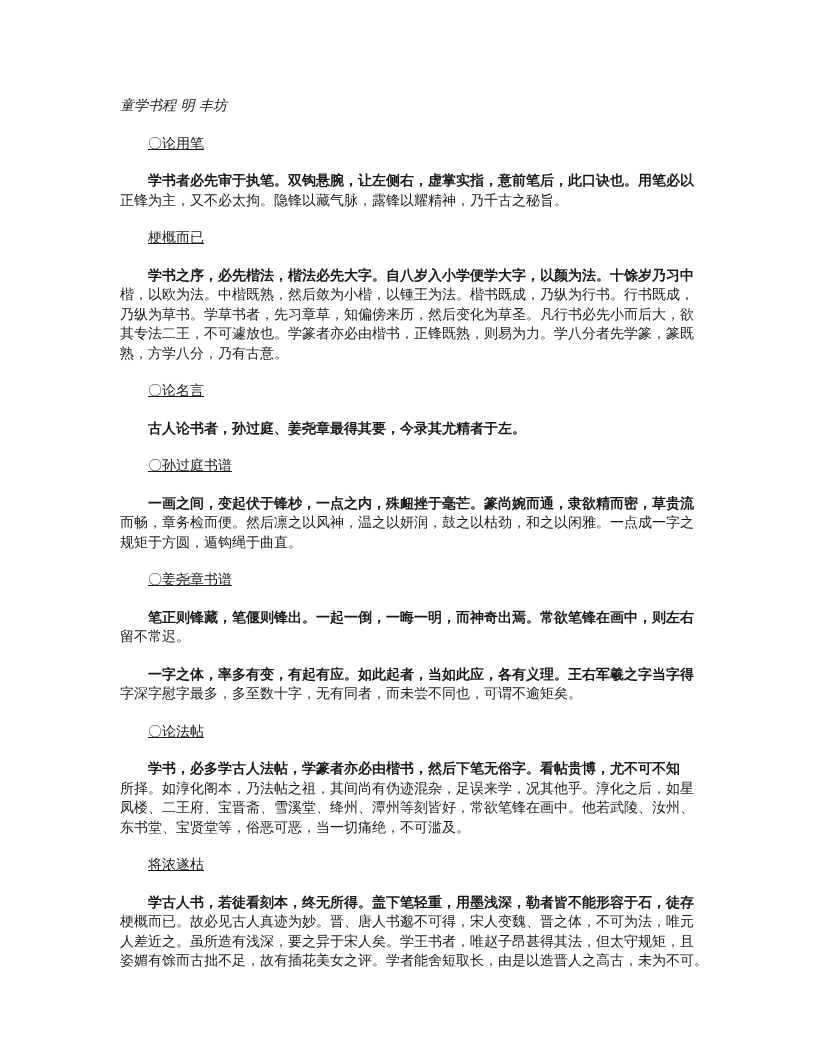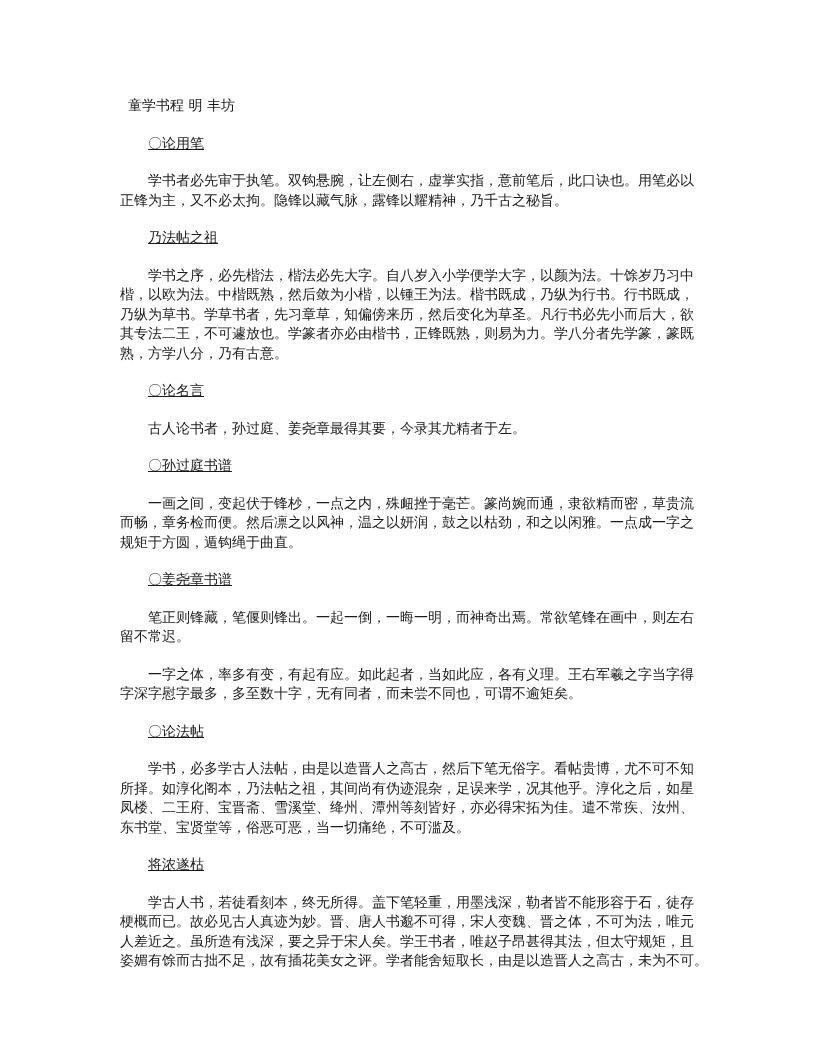--- a/index.html
+++ b/index.html
@@ -17,58 +17,60 @@
     }
     .page {
       position: absolute;
       left: 120px;
       top: 96px;
       width: 590px;
       font-size: 14px;
       line-height: 19.5px;
     }
     .title {
-      margin: 0 0 18px 8px;
+      margin: 0 0 18px 0;
       white-space: nowrap;
+      font-style: italic;
     }
     .heading {
       margin: 16px 0 18px 0;
       padding-left: 28px;
       white-space: nowrap;
       text-decoration: underline;
     }
     .para {
       margin: 0 0 18px 0;
     }
     .line {
       display: block;
       white-space: nowrap;
     }
     .line.first {
       padding-left: 28px;
+      font-weight: bold;
     }
     .para.quote .line.first {
       padding-left: 28px;
     }
   </style>
 </head>
 <body>
 
 <div class="page">
   <div class="title">童学书程 明 丰坊</div>
   <div id="sections">
       <div>
         <div class="heading">〇论用笔</div>
         <div class="para">
           <span class="line first">学书者必先审于执笔。双钩悬腕，让左侧右，虚掌实指，意前笔后，此口诀也。用笔必以</span>
           <span class="line">正锋为主，又不必太拘。隐锋以藏气脉，露锋以耀精神，乃千古之秘旨。</span>
         </div>
       </div>
       <div>
-        <div class="heading">乃法帖之祖</div>
+        <div class="heading">梗概而已</div>
         <div class="para">
           <span class="line first">学书之序，必先楷法，楷法必先大字。自八岁入小学便学大字，以颜为法。十馀岁乃习中</span>
           <span class="line">楷，以欧为法。中楷既熟，然后敛为小楷，以锺王为法。楷书既成，乃纵为行书。行书既成，</span>
           <span class="line">乃纵为草书。学草书者，先习章草，知偏傍来历，然后变化为草圣。凡行书必先小而后大，欲</span>
           <span class="line">其专法二王，不可遽放也。学篆者亦必由楷书，正锋既熟，则易为力。学八分者先学篆，篆既</span>
           <span class="line">熟，方学八分，乃有古意。</span>
         </div>
       </div>
       <div>
         <div class="heading">〇论名言</div>
@@ -91,23 +93,23 @@
           <span class="line">留不常迟。</span>
         </div>
         <div class="para">
           <span class="line first">一字之体，率多有变，有起有应。如此起者，当如此应，各有义理。王右军羲之字当字得</span>
           <span class="line">字深字慰字最多，多至数十字，无有同者，而未尝不同也，可谓不逾矩矣。</span>
         </div>
       </div>
       <div>
         <div class="heading">〇论法帖</div>
         <div class="para">
-          <span class="line first">学书，必多学古人法帖，由是以造晋人之高古，然后下笔无俗字。看帖贵博，尤不可不知</span>
+          <span class="line first">学书，必多学古人法帖，学篆者亦必由楷书，然后下笔无俗字。看帖贵博，尤不可不知</span>
           <span class="line">所择。如淳化阁本，乃法帖之祖，其间尚有伪迹混杂，足误来学，况其他乎。淳化之后，如星</span>
-          <span class="line">凤楼、二王府、宝晋斋、雪溪堂、绛州、潭州等刻皆好，亦必得宋拓为佳。遣不常疾、汝州、</span>
+          <span class="line">凤楼、二王府、宝晋斋、雪溪堂、绛州、潭州等刻皆好，常欲笔锋在画中。他若武陵、汝州、</span>
           <span class="line">东书堂、宝贤堂等，俗恶可恶，当一切痛绝，不可滥及。</span>
         </div>
       </div>
       <div>
         <div class="heading">将浓遂枯</div>
         <div class="para">
           <span class="line first">学古人书，若徒看刻本，终无所得。盖下笔轻重，用墨浅深，勒者皆不能形容于石，徒存</span>
           <span class="line">梗概而已。故必见古人真迹为妙。晋、唐人书邈不可得，宋人变魏、晋之体，不可为法，唯元</span>
           <span class="line">人差近之。虽所造有浅深，要之异于宋人矣。学王书者，唯赵子昂甚得其法，但太守规矩，且</span>
           <span class="line">姿媚有馀而古拙不足，故有插花美女之评。学者能舍短取长，由是以造晋人之高古，未为不可。</span>

